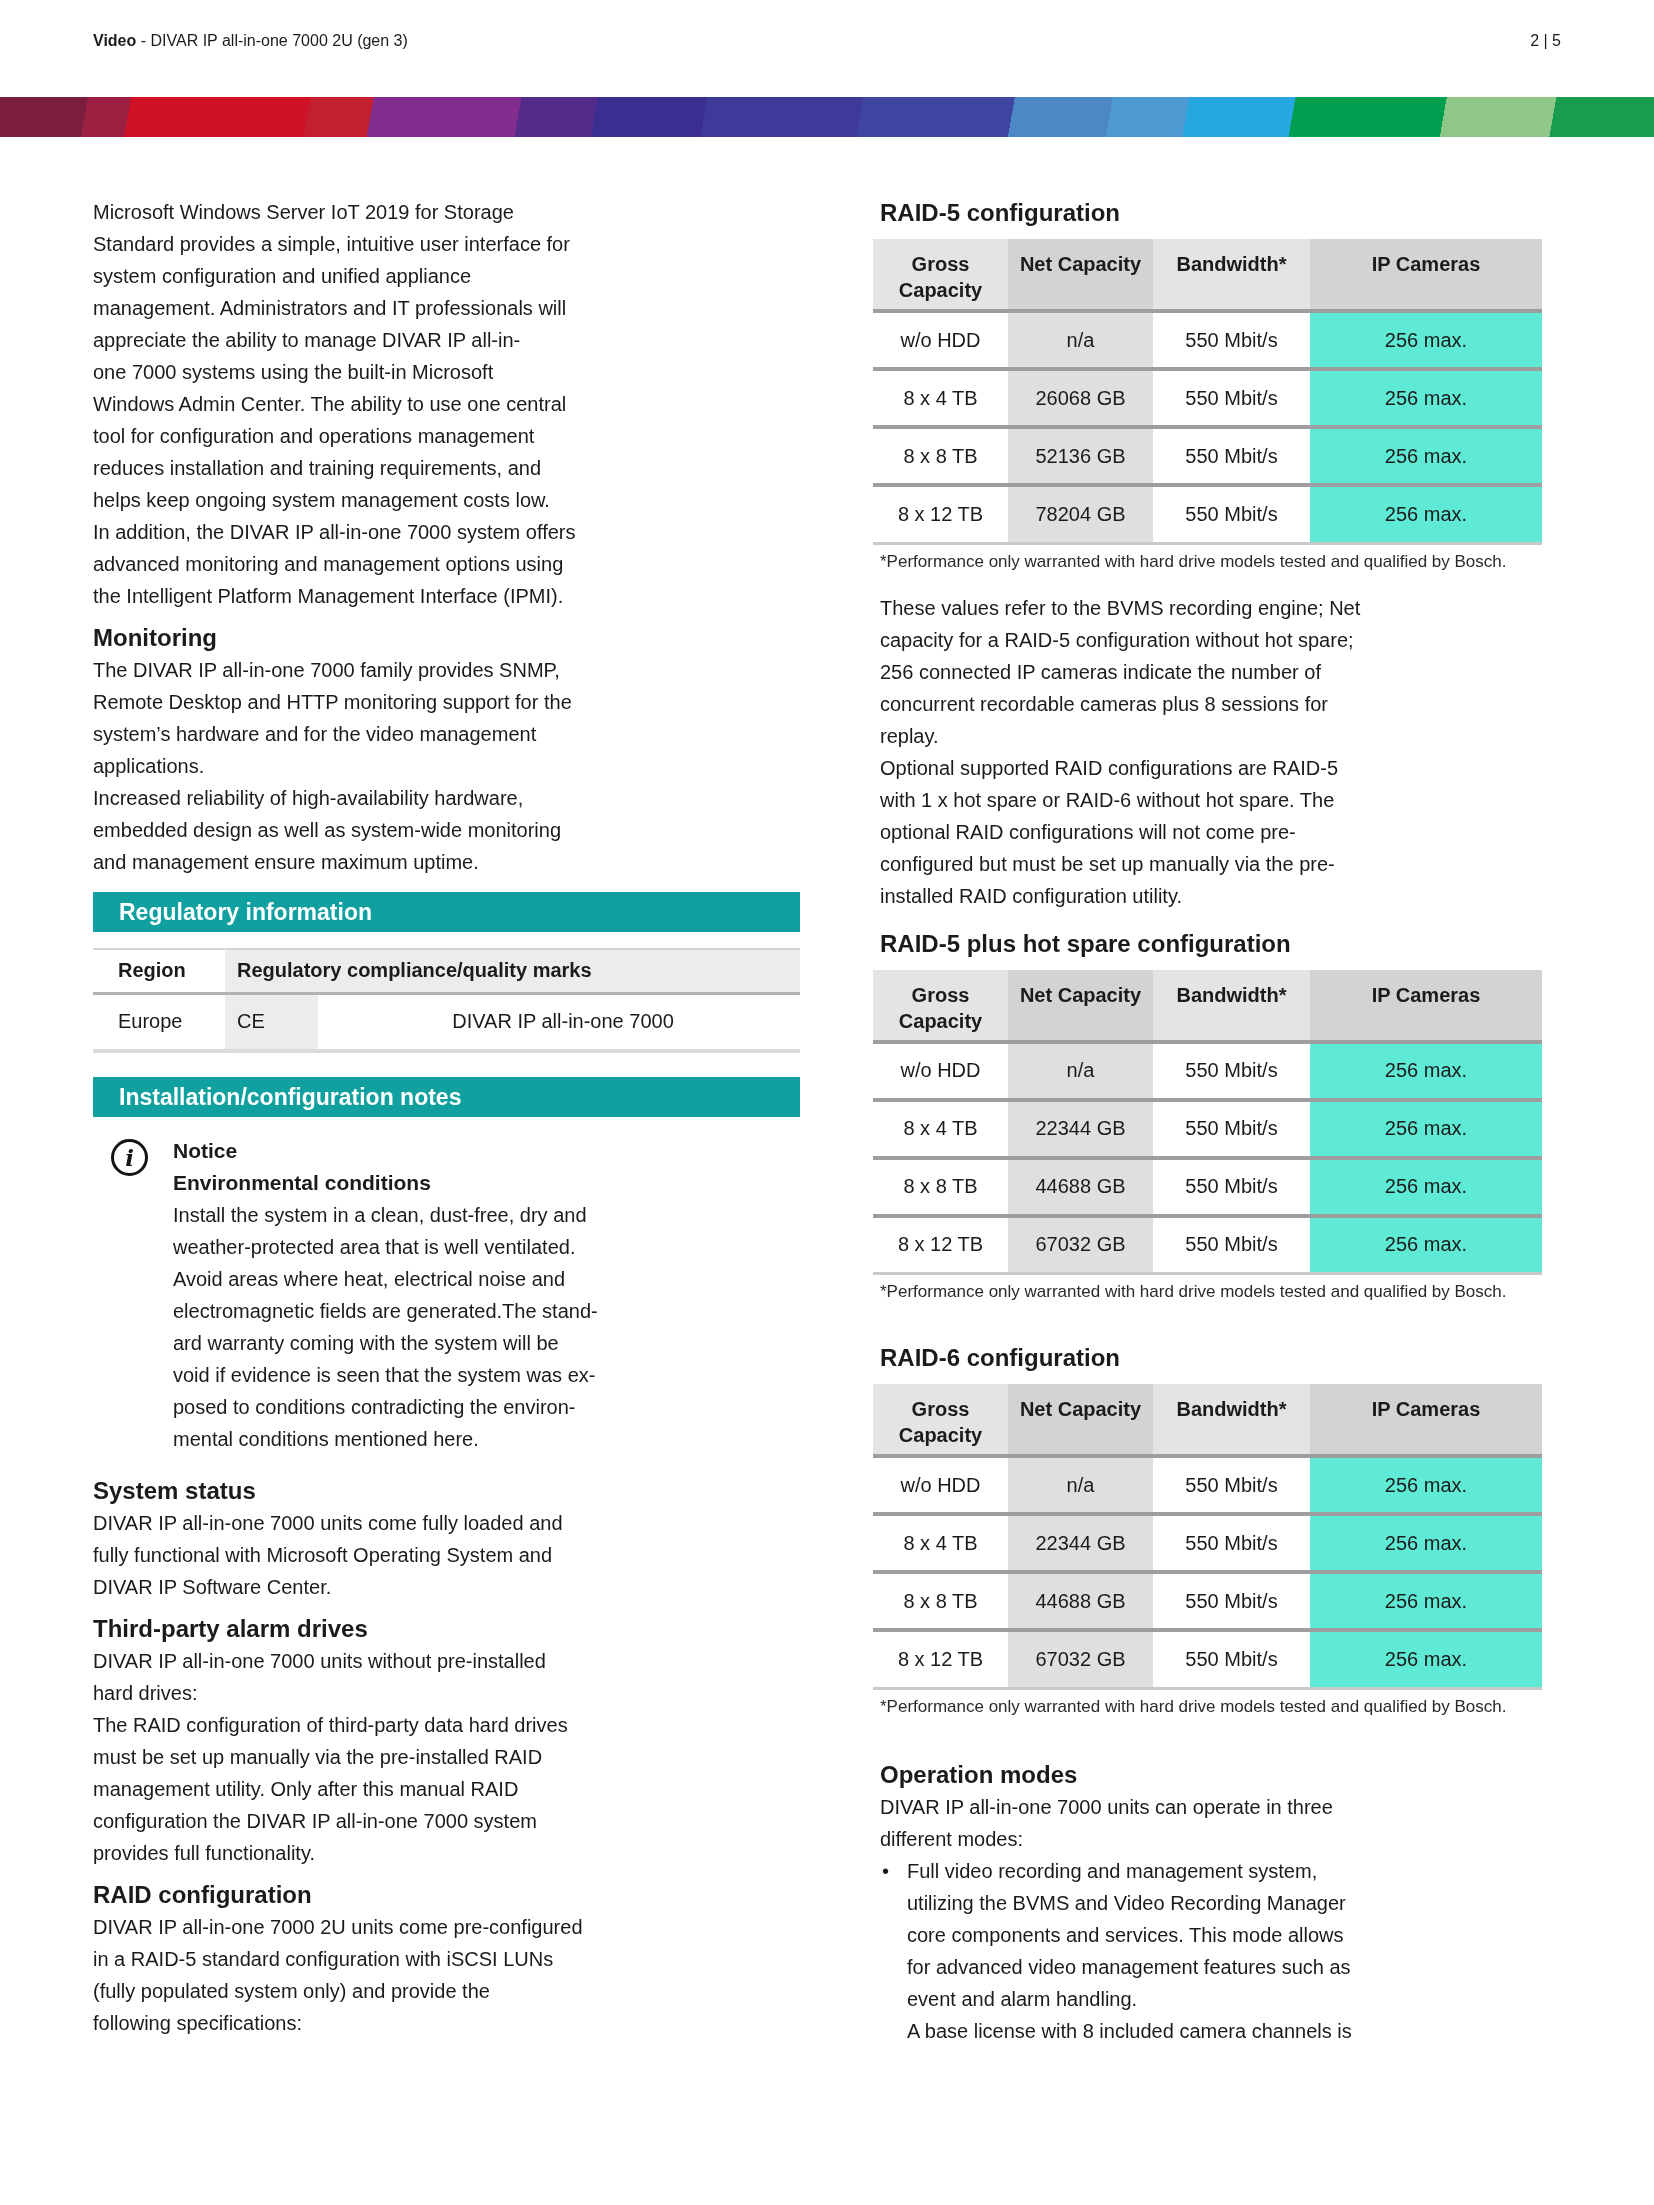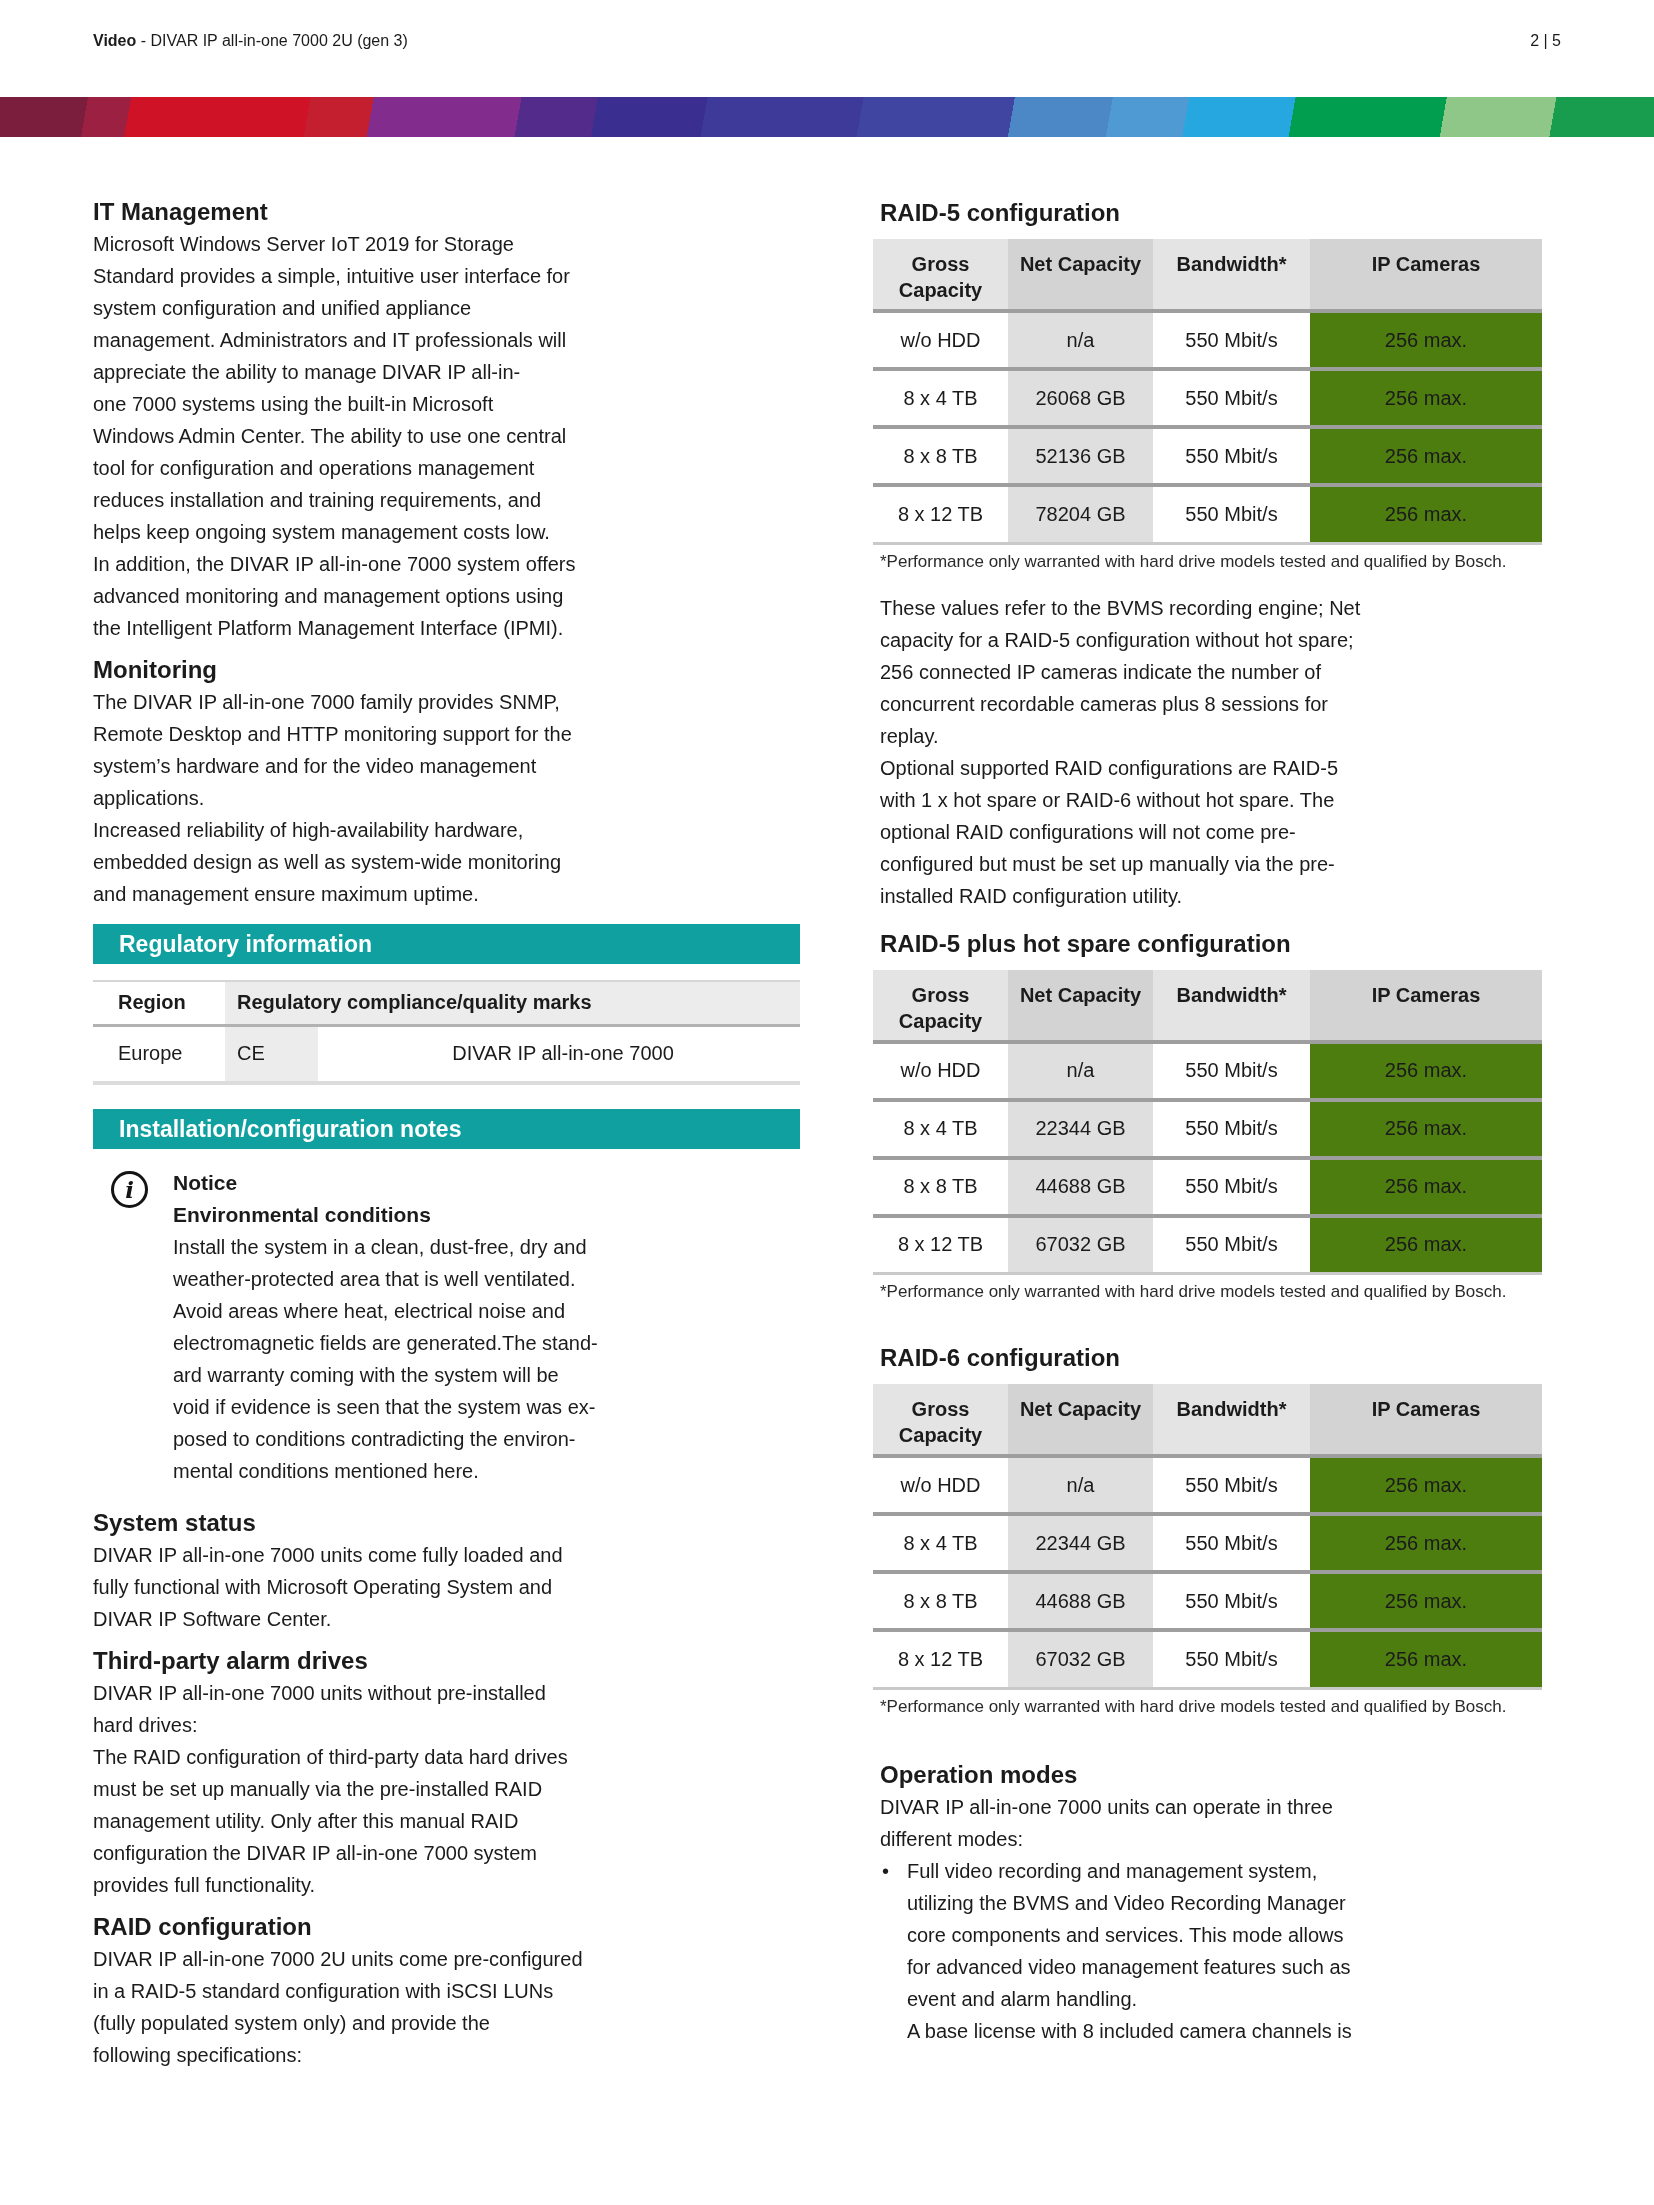--- a/index.html
+++ b/index.html
@@ -75,21 +75,21 @@
   .spec-table col.w2 { width:145px; }
   .spec-table col.w3 { width:157px; }
   .spec-table col.w4 { width:232px; }
   .spec-table th {
     height:72px; vertical-align:top; padding-top:12px; font-weight:bold; line-height:26px;
   }
   .spec-table th:nth-child(odd)  { background:#e4e4e4; }
   .spec-table th:nth-child(even) { background:#d3d3d3; }
   .spec-table td { height:58px; vertical-align:middle; border-top:4px solid #9e9e9e; }
   .spec-table td:nth-child(2) { background:#dfdfdf; }
-  .spec-table td:nth-child(4) { background:#4d7c0f; }
+  .spec-table td:nth-child(4) { background:#5eead4; }
   .spec-table tr:last-child td { border-bottom:3px solid #c9c9c9; }
 
   .footnote { font-size:17px; line-height:20px; margin-top:7px; padding-left:7px; color:#2a2a2a; }
   .para { font-size:20px; line-height:32px; white-space:pre-line; margin-top:20px; padding-left:7px; }
   .op-heading { margin-top:42px; }
   .intro { margin-top:0; }
   .bullet-row { display:flex; font-size:20px; line-height:32px; }
   .bullet-glyph { width:34px; padding-left:9px; }
   .bullet-text { flex:1; white-space:pre-line; }
 </style>
@@ -103,21 +103,20 @@
       <span class="bold">Video</span><span> - DIVAR IP all-in-one 7000 2U (gen 3)</span>
     </div>
     <div>2 | 5</div>
   </div>
 
   <div class="brand-bar"></div>
 
   <div id="left-col" class="col">
 
     <div>
-      <div class="heading">IT Management</div>
       <div class="body-text">Microsoft Windows Server IoT 2019 for Storage
 Standard provides a simple, intuitive user interface for
 system configuration and unified appliance
 management. Administrators and IT professionals will
 appreciate the ability to manage DIVAR IP all-in-
 one 7000 systems using the built-in Microsoft
 Windows Admin Center. The ability to use one central
 tool for configuration and operations management
 reduces installation and training requirements, and
 helps keep ongoing system management costs low.

